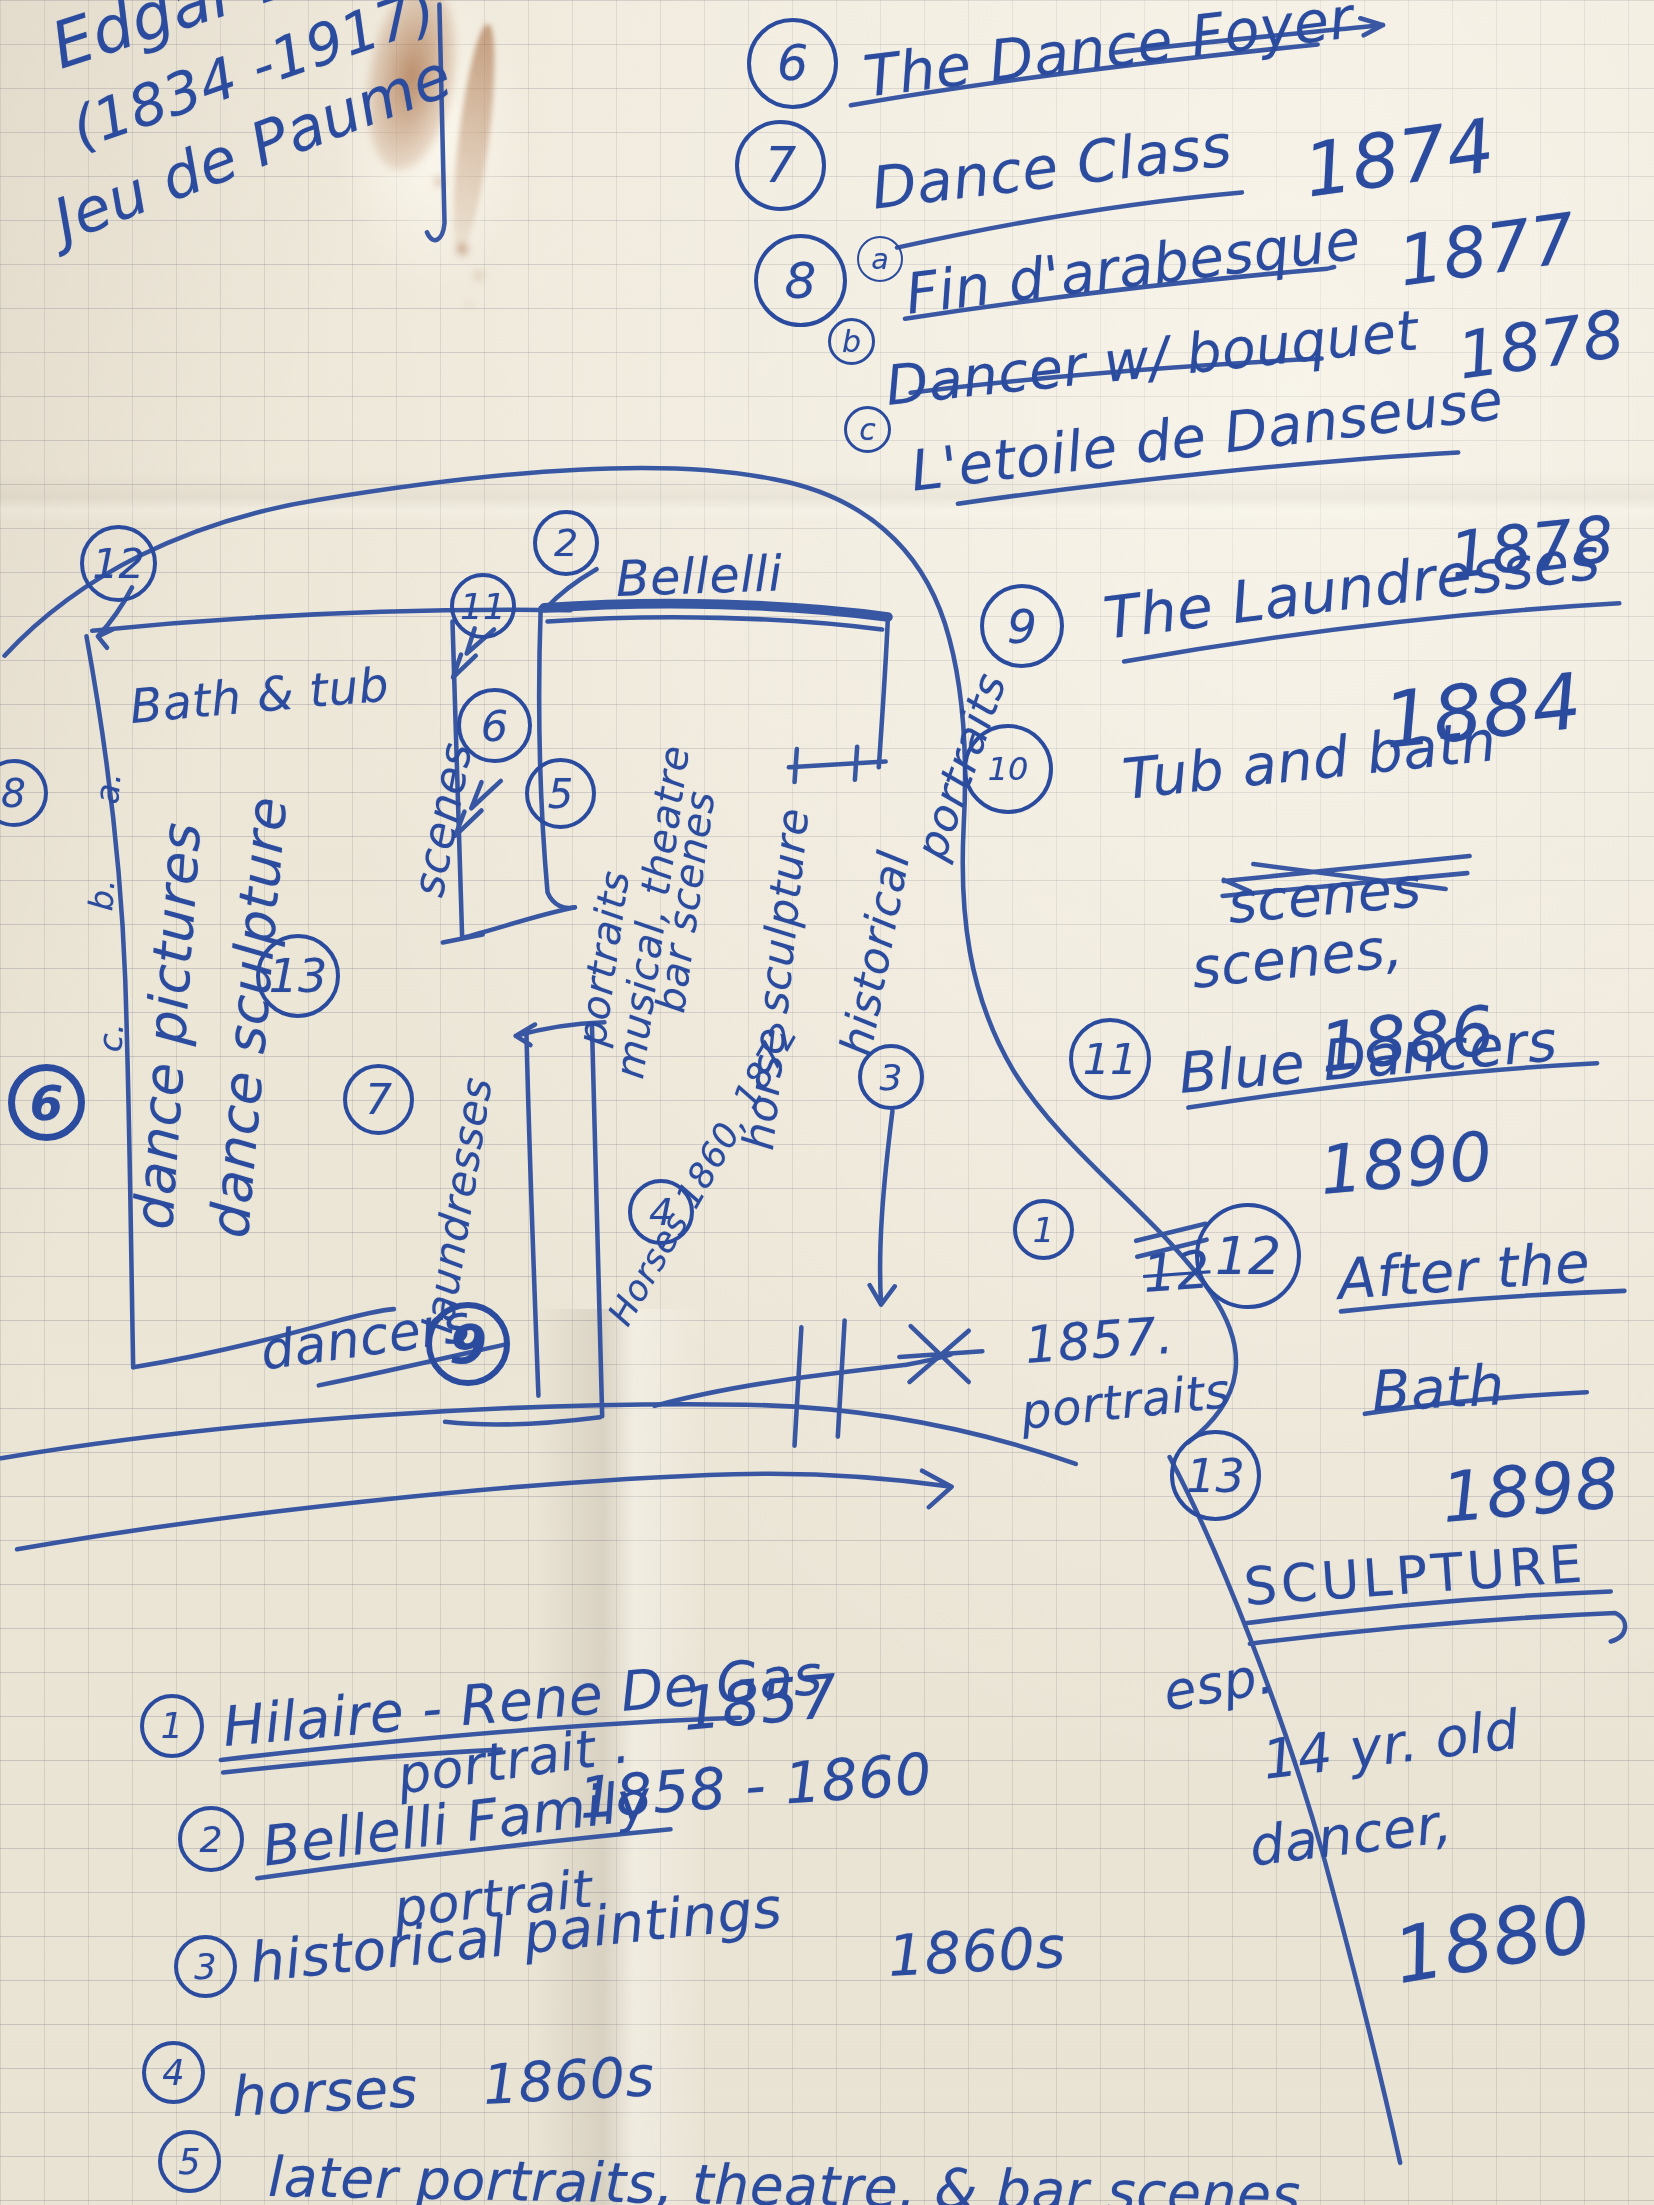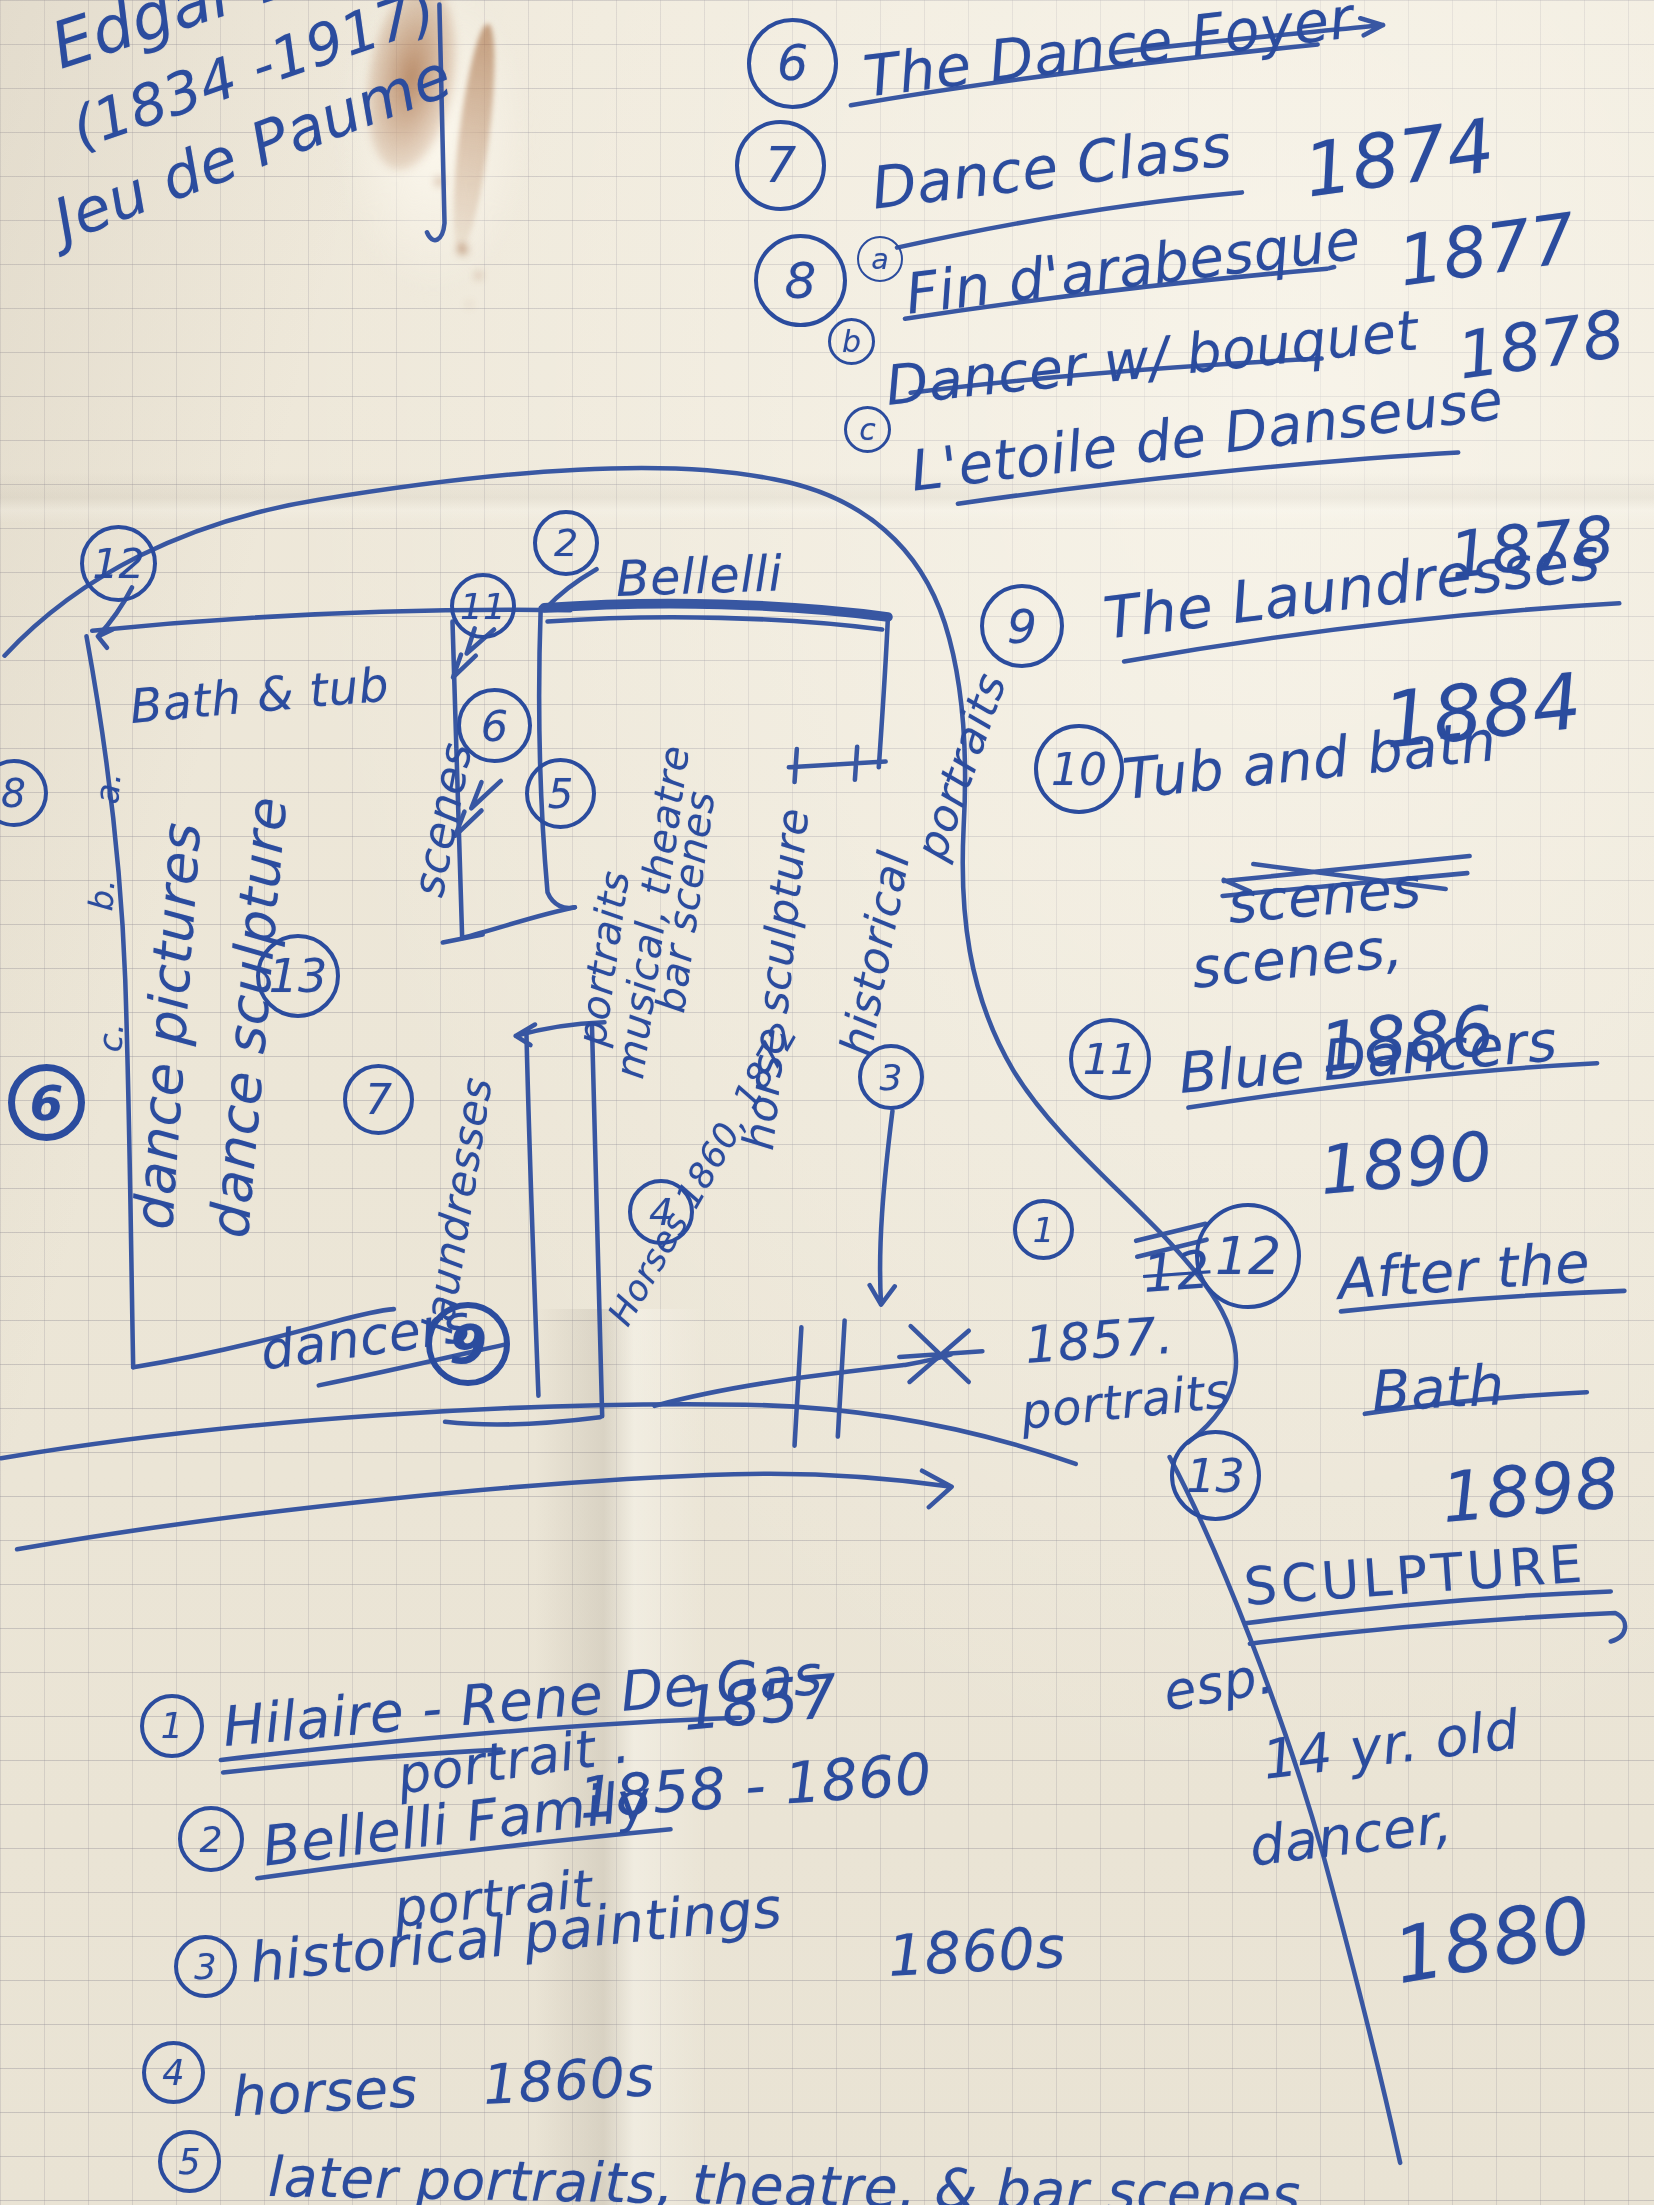--- a/index.html
+++ b/index.html
@@ -130,21 +130,21 @@
     </span>
   <div class="hw" style="left:911px;top:439px;font-size:56px;transform:rotate(-7deg);">L'etoile de Danseuse</div>
   <div class="hw" style="left:1450px;top:519px;font-size:64px;transform:rotate(-6deg);">1878</div>
 
   <span class="circ" style="left:980px;top:584px;width:84px;height:84px;font-size:47px;">
       <span>9</span>
     </span>
   <div class="hw" style="left:1104px;top:585px;font-size:58px;transform:rotate(-7deg);">The Laundresses</div>
   <div class="hw" style="left:1384px;top:677px;font-size:77px;transform:rotate(-6deg);">1884</div>
 
-  <span class="circ" style="left:1034px;top:724px;width:90px;height:90px;font-size:44px;">
+  <span class="circ" style="left:963px;top:724px;width:90px;height:90px;font-size:32px;">
       <span>10</span>
     </span>
   <div class="hw" style="left:1123px;top:747px;font-size:56px;transform:rotate(-6deg);">Tub and bath</div>
   <div class="hw" style="left:1228px;top:872px;font-size:55px;transform:rotate(-5deg);">scenes</div>
   <div class="hw" style="left:1192px;top:937px;font-size:55px;transform:rotate(-6deg);">scenes,</div>
   <div class="hw" style="left:1320px;top:1009px;font-size:68px;transform:rotate(-6deg);">1886</div>
 
   <span class="circ" style="left:1069px;top:1018px;width:82px;height:82px;font-size:43px;">
       <span>11</span>
     </span>

